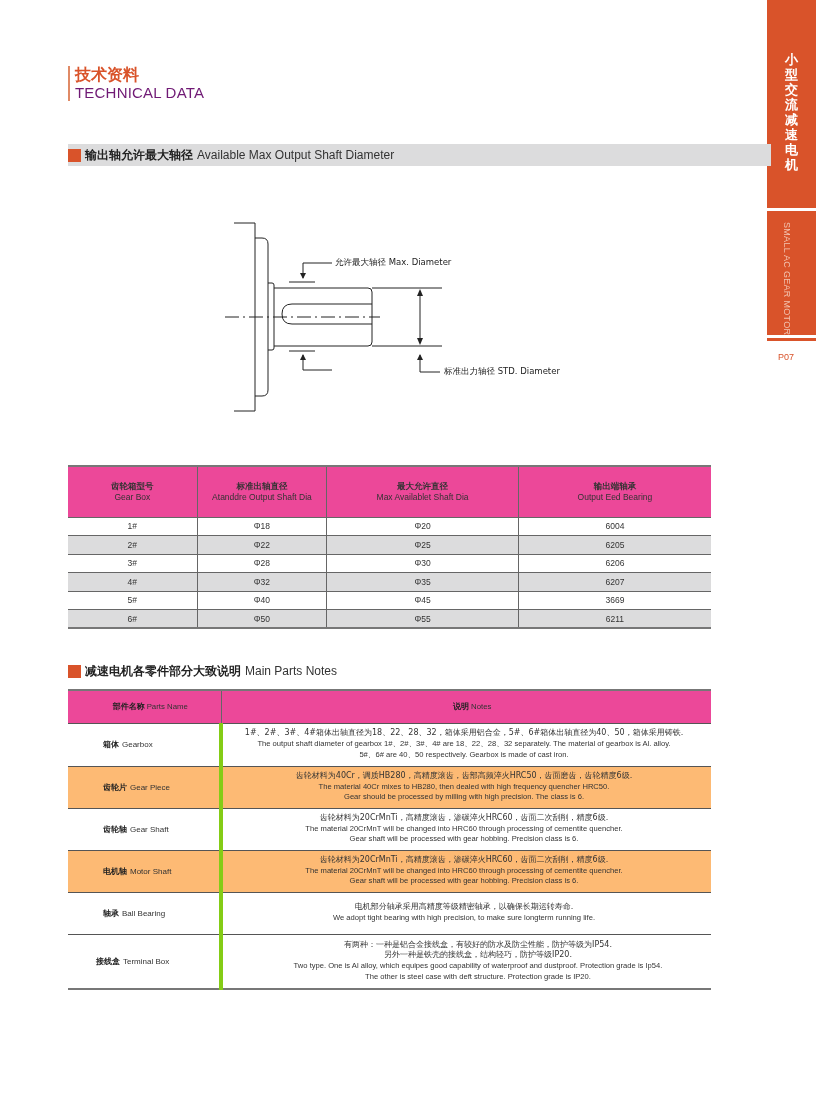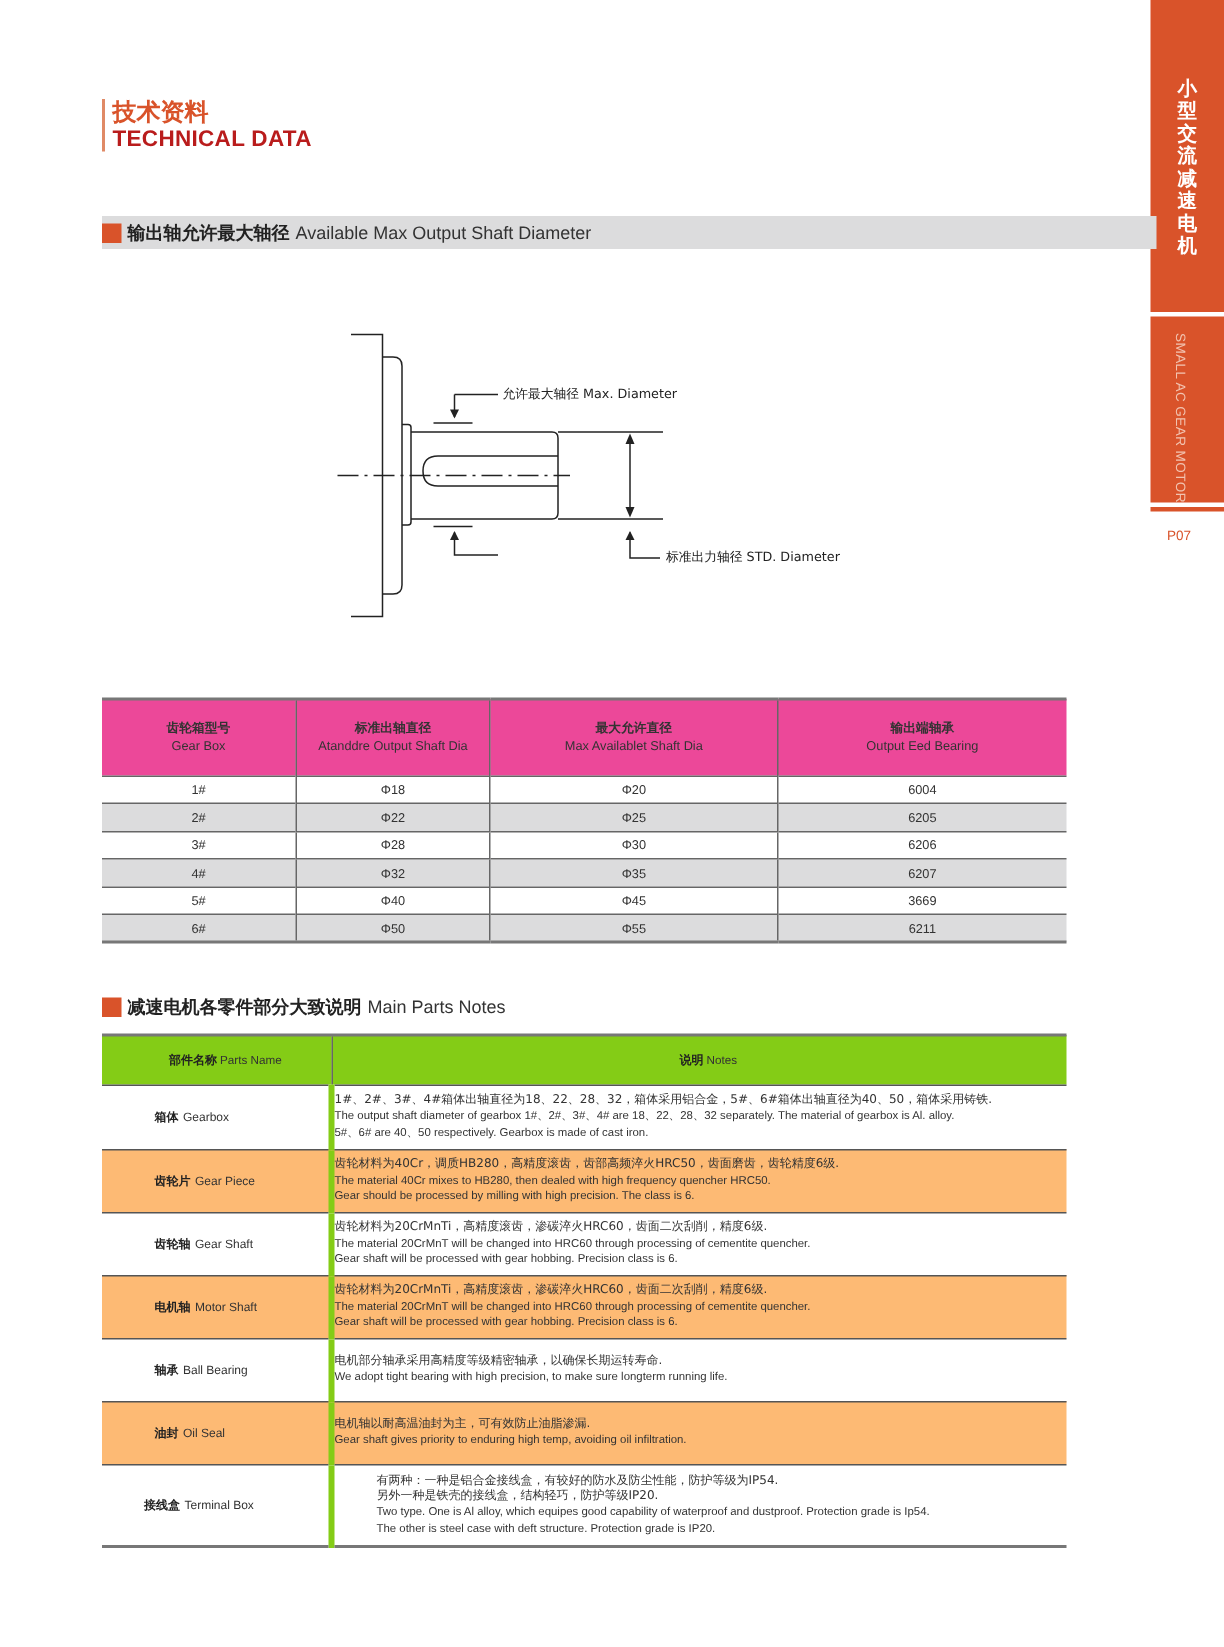--- a/index.html
+++ b/index.html
@@ -11,21 +11,21 @@
   .side-mid { position: absolute; left: 767px; top: 211px; width: 49px; height: 124px; background: #d9532a; }
   .side-line { position: absolute; left: 767px; top: 338px; width: 49px; height: 3px; background: #d9532a; }
   .side-cn { position: absolute; left: 767px; top: 52px; width: 49px; text-align: center; color: #fff; font-weight: bold; font-size: 13px; line-height: 15px; font-family: "DejaVu Sans", sans-serif; }
   .side-cn span { display: block; }
   .side-en { position: absolute; left: 782px; top: 222px; writing-mode: vertical-rl; color: #f2c3b0; font-size: 9px; letter-spacing: 0.3px; }
   .page-num { position: absolute; left: 778px; top: 352px; color: #d9532a; font-size: 9px; }
 
   
   .heading { position: absolute; left: 68px; top: 66px; border-left: 2px solid #e08a66; padding-left: 5px; }
   .heading .cn { color: #d9532a; font-size: 16px; font-weight: bold; line-height: 18px; font-family: "DejaVu Sans", sans-serif; }
-  .heading .en { color: #b91c1c; font-size: 15px; line-height: 17px; letter-spacing: 0.2px; font-weight: bold; }
+  .heading .en { color: #701a75; font-size: 15px; line-height: 17px; letter-spacing: 0.2px; }
 
   
   .section-bar { position: absolute; left: 68px; width: 703px; height: 22px; display: flex; align-items: center; font-size: 12px; }
   .section-bar.gray { background: #dcdcdd; }
   .section-bar .sq { width: 13px; height: 13px; background: #d9532a; margin-right: 4px; flex: none; }
   .section-bar .cn { font-weight: bold; font-family: "DejaVu Sans", sans-serif; color: #222; font-size: 12px; margin-right: 4px; }
   .section-bar .en { color: #333; font-size: 12px; }
 
   
   .diagram { position: absolute; left: 220px; top: 210px; width: 350px; height: 210px; }
@@ -38,27 +38,27 @@
   .t1 th:last-child { border-right: none; }
   .t1 th .cn { font-weight: bold; display: block; font-family: "DejaVu Sans", sans-serif; font-size: 8.5px; color: #333; }
   .t1 td { height: 18.5px; text-align: center; border-right: 1px solid #666; border-top: 1px solid #666; }
   .t1 td:last-child { border-right: none; }
   .t1 tr.alt td { background: #dcdcdd; }
   .t1 tr:last-child td { border-bottom: 2px solid #777; }
   .t1 col.c1 { width: 153px; } .t1 col.c2 { width: 150px; } .t1 col.c3 { width: 225px; } .t1 col.c4 { width: 228px; }
 
   
   .t2 { left: 68px; top: 689px; width: 643px; font-size: 7.8px; color: #333; }
-  .t2 th { background: #84cc16; height: 33px; font-weight: normal; text-align: center; border-top: 2px solid #777; border-right: 1px solid #666; padding-left: 12px; }
+  .t2 th { background: #ec4899; height: 33px; font-weight: normal; text-align: center; border-top: 2px solid #777; border-right: 1px solid #666; padding-left: 12px; }
   .t2 th:last-child { border-right: none; }
   .t2 th .cn { font-weight: bold; font-family: "DejaVu Sans", sans-serif; font-size: 8px; margin-right: 2px; color: #222; }
   .t2 td { border-top: 1px solid #555; vertical-align: middle; }
   .t2 td.name { width: 153px; padding-left: 35px; border-right: 4px solid #84cc16; font-size: 8px; }
   .t2 td.name .cn { font-weight: bold; font-family: "DejaVu Sans", sans-serif; margin-right: 3px; color: #222; }
-  .t2 td.notes { text-align: left; padding-right: 6px; line-height: 10.8px; margin-left: 24px; }
+  .t2 td.notes { text-align: center; padding-right: 6px; line-height: 10.8px; margin-left: 24px; }
   .t2 td.notes .cnl { font-family: "DejaVu Sans", sans-serif; font-size: 8px; display: block; color: #333; }
   .t2 td.notes .enl { display: block; font-size: 7.6px; color: #333; }
   .t2 tr.alt td { background: #fdba74; }
   .t2 tr:last-child td { border-bottom: 2px solid #777; padding-left: 28px; }
 </style>
 </head>
 <body>
 
 <div class="side-top"></div>
 <div class="side-cn">
@@ -229,27 +229,20 @@
         <span class="enl">Gear shaft will be processed with gear hobbing. Precision class is 6.</span>
       </td>
     </tr>
     <tr style="height:42px;">
       <td class="name"><span class="cn">轴承</span><span>Ball Bearing</span></td>
       <td class="notes">
         <span class="cnl">电机部分轴承采用高精度等级精密轴承，以确保长期运转寿命.</span>
         <span class="enl">We adopt tight bearing with high precision, to make sure longterm running life.</span>
       </td>
     </tr>
-    <tr class="alt" style="height:42px;">
-      <td class="name"><span class="cn">油封</span><span>Oil Seal</span></td>
-      <td class="notes">
-        <span class="cnl">电机轴以耐高温油封为主，可有效防止油脂渗漏.</span>
-        <span class="enl">Gear shaft gives priority to enduring high temp, avoiding oil infiltration.</span>
-      </td>
-    </tr>
     <tr style="height:55px;">
       <td class="name"><span class="cn">接线盒</span><span>Terminal Box</span></td>
       <td class="notes">
         <span class="cnl">有两种：一种是铝合金接线盒，有较好的防水及防尘性能，防护等级为IP54.</span>
         <span class="cnl">另外一种是铁壳的接线盒，结构轻巧，防护等级IP20.</span>
         <span class="enl">Two type. One is Al alloy, which equipes good capability of waterproof and dustproof. Protection grade is Ip54.</span>
         <span class="enl">The other is steel case with deft structure. Protection grade is IP20.</span>
       </td>
     </tr>
   </tbody>

